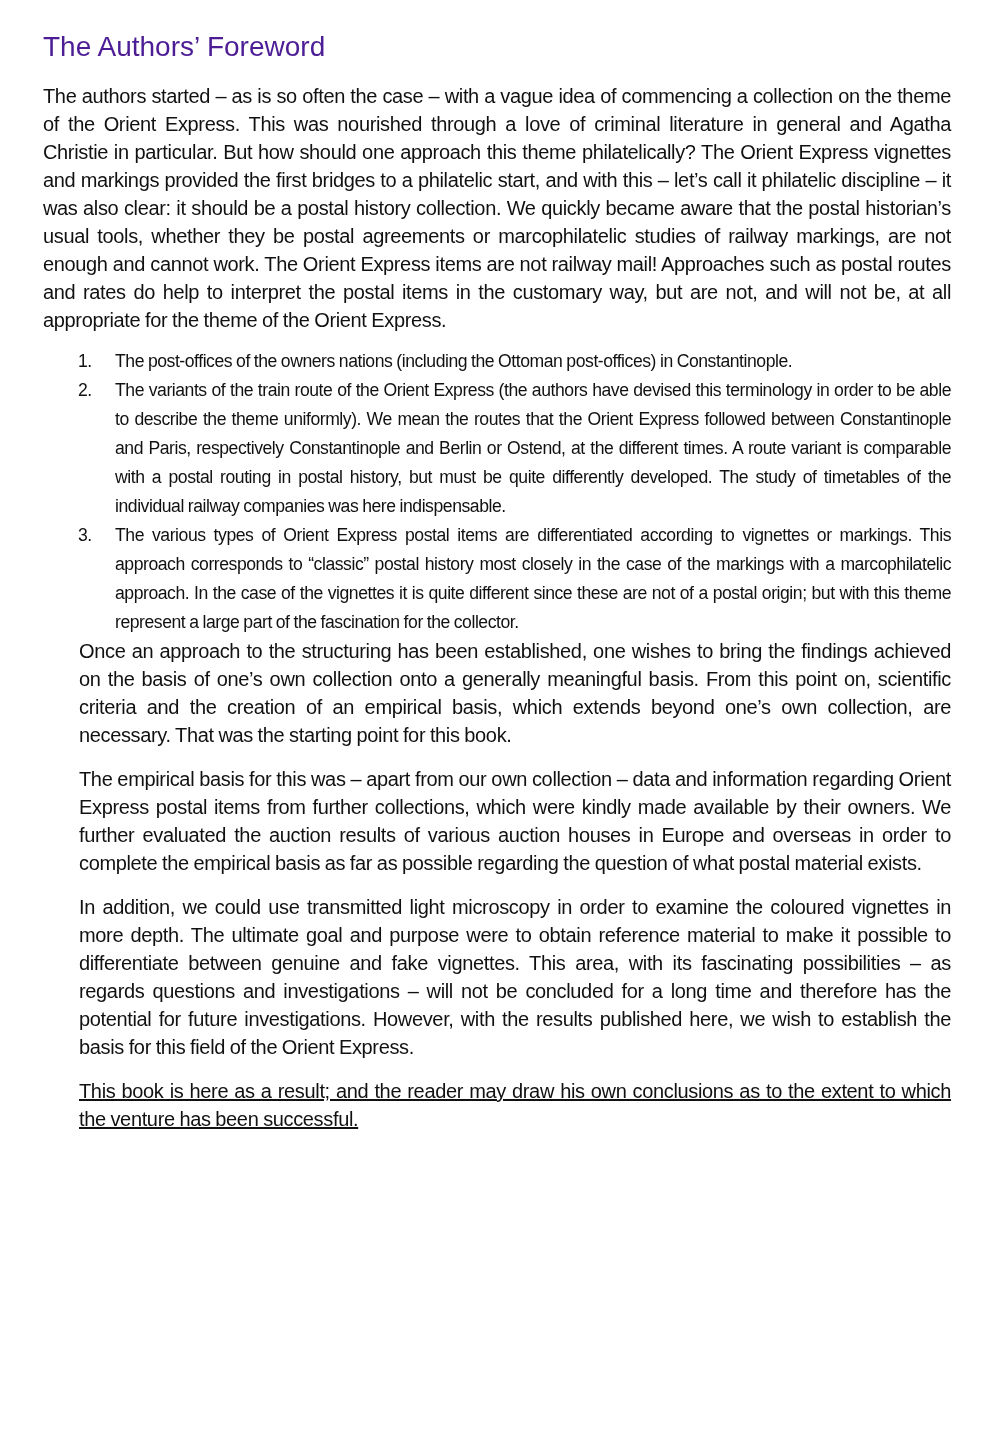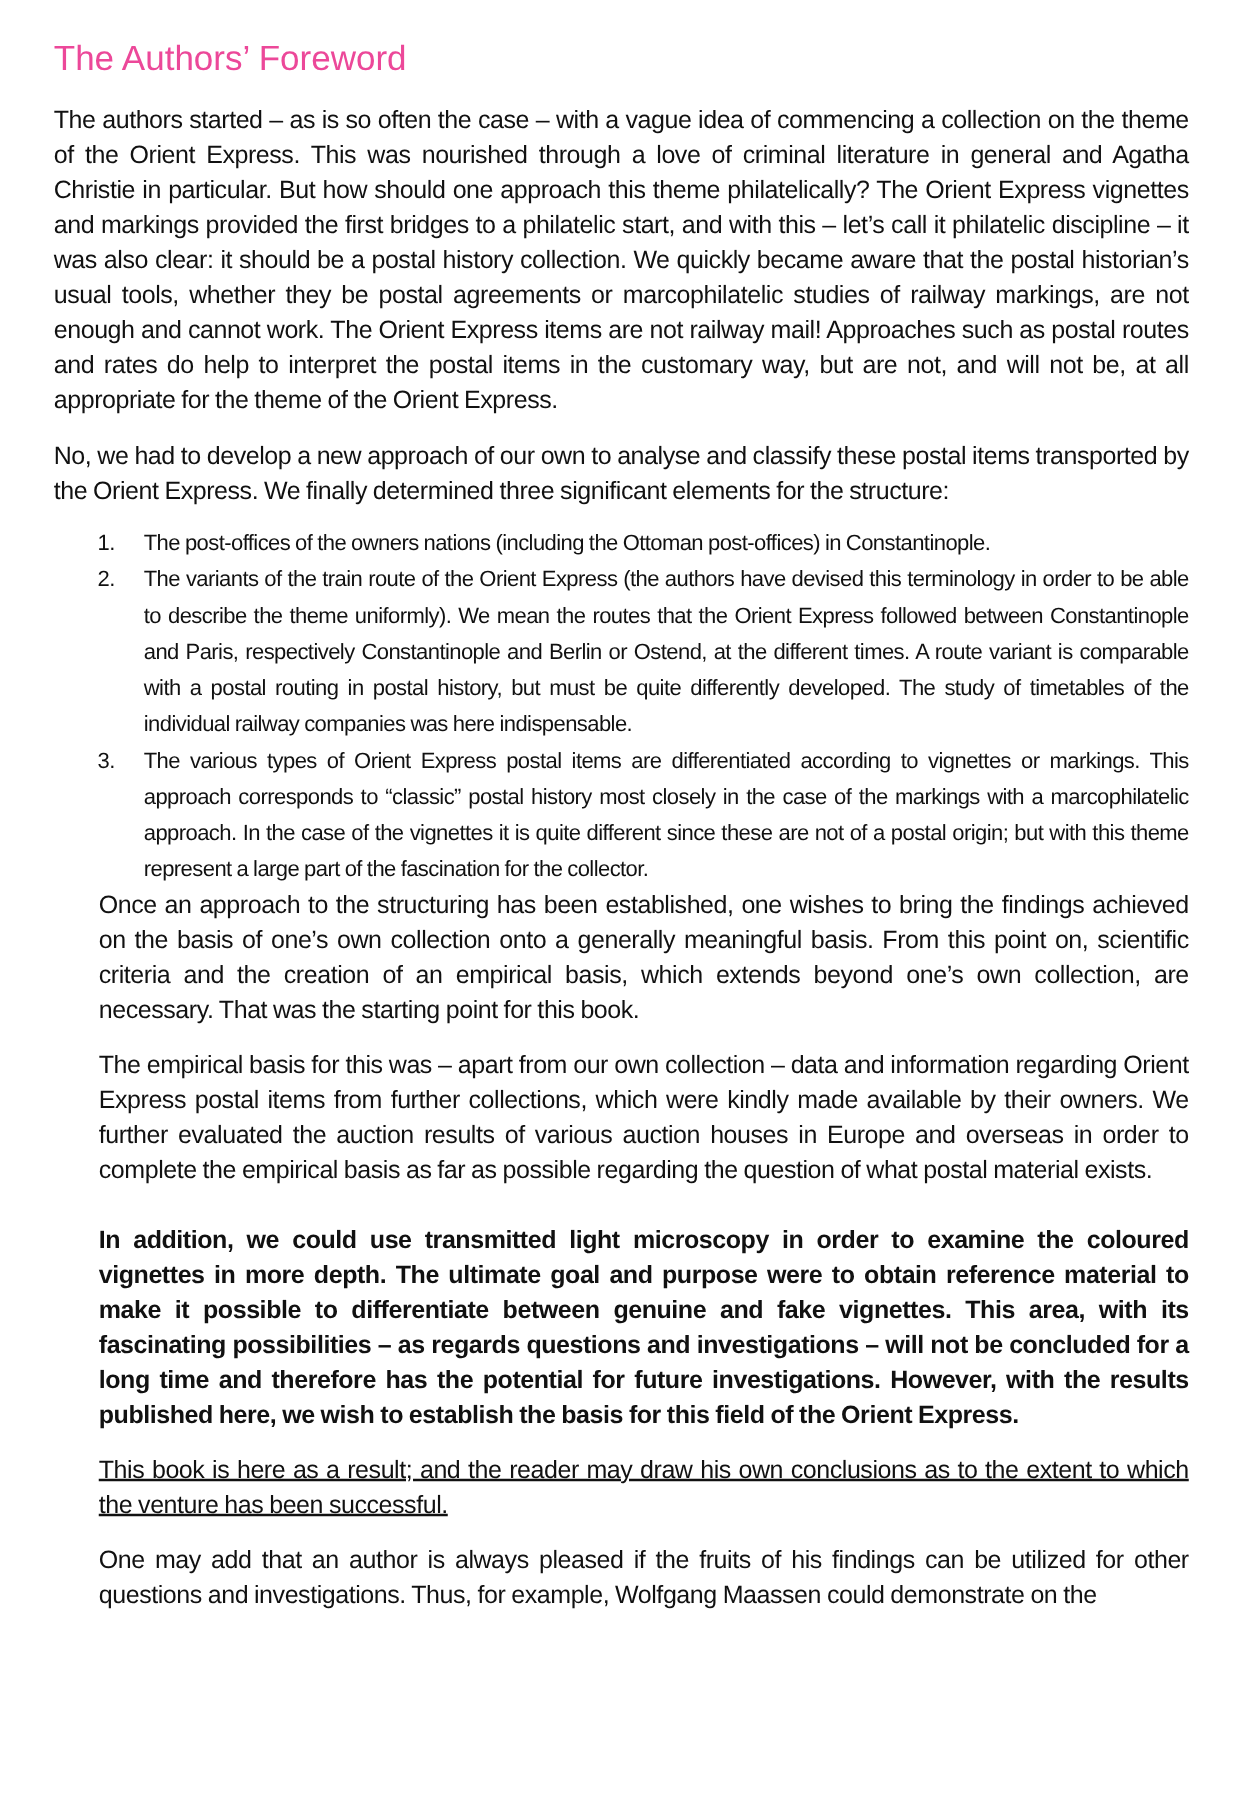--- a/index.html
+++ b/index.html
@@ -20,21 +20,21 @@
       left: 43px;
       top: 0;
       width: 908px;
     }
     h1 {
       margin: 30px 0 0 0;
       font-weight: normal;
       font-size: 28px;
       line-height: 34px;
       letter-spacing: 0px;
-      color: #ec4899;
+      color: #4c1d95;
     }
     p {
       margin: 0;
       font-size: 20px;
       line-height: 28px;
       text-align: justify;
       text-justify: inter-word;
       letter-spacing: -0.35px;
       word-spacing: -0.5px;
     }
@@ -57,33 +57,32 @@
     ol li .num {
       position: absolute;
       left: 35px;
       top: 0;
     }
     .indented {
       margin-left: 36px;
     }
     .p3 { }
     .p4 { margin-top: 16px; }
-    .p5 { margin-top: 28px; font-weight: bold; }
+    .p5 { margin-top: 16px; }
     .p6 { margin-top: 16px; text-decoration: underline; }
     .p7 { margin-top: 16px; }
   </style>
 </head>
 <body>
 
 <div class="page">
   <h1>The Authors’ Foreword</h1>
 
   <p class="p1">The authors started – as is so often the case – with a vague idea of commencing a collection on the theme of the Orient Express. This was nourished through a love of criminal literature in general and Agatha Christie in particular. But how should one approach this theme philatelically? The Orient Express vignettes and markings provided the first bridges to a philatelic start, and with this – let’s call it philatelic discipline – it was also clear: it should be a postal history collection. We quickly became aware that the postal historian’s usual tools, whether they be postal agreements or marcophilatelic studies of railway markings, are not enough and cannot work. The Orient Express items are not railway mail! Approaches such as postal routes and rates do help to interpret the postal items in the customary way, but are not, and will not be, at all appropriate for the theme of the Orient Express.</p>
 
-  <p class="p2">No, we had to develop a new approach of our own to analyse and classify these postal items transported by the Orient Express. We finally determined three significant elements for the structure:</p>
 
   <ol>
     <li>
       <span class="num">1.</span>
       <span>The post-offices of the owners nations (including the Ottoman post-offices) in Constantinople.</span>
     </li>
     <li>
       <span class="num">2.</span>
       <span>The variants of the train route of the Orient Express (the authors have devised this terminology in order to be able to describe the theme uniformly). We mean the routes that the Orient Express followed between Constantinople and Paris, respectively Constantinople and Berlin or Ostend, at the different times. A route variant is comparable with a postal routing in postal history, but must be quite differently developed. The study of timetables of the individual railway companies was here indispensable.</span>
     </li>
@@ -91,15 +90,14 @@
       <span class="num">3.</span>
       <span>The various types of Orient Express postal items are differentiated according to vignettes or markings. This approach corresponds to “classic” postal history most closely in the case of the markings with a marcophilatelic approach. In the case of the vignettes it is quite different since these are not of a postal origin; but with this theme represent a large part of the fascination for the collector.</span>
     </li>
   </ol>
 
   <div class="indented">
     <p class="p3">Once an approach to the structuring has been established, one wishes to bring the findings achieved on the basis of one’s own collection onto a generally meaningful basis. From this point on, scientific criteria and the creation of an empirical basis, which extends beyond one’s own collection, are necessary. That was the starting point for this book.</p>
     <p class="p4">The empirical basis for this was – apart from our own collection – data and information regarding Orient Express postal items from further collections, which were kindly made available by their owners. We further evaluated the auction results of various auction houses in Europe and overseas in order to complete the empirical basis as far as possible regarding the question of what postal material exists.</p>
     <p class="p5">In addition, we could use transmitted light microscopy in order to examine the coloured vignettes in more depth. The ultimate goal and purpose were to obtain reference material to make it possible to differentiate between genuine and fake vignettes. This area, with its fascinating possibilities – as regards questions and investigations – will not be concluded for a long time and therefore has the potential for future investigations. However, with the results published here, we wish to establish the basis for this field of the Orient Express.</p>
     <p class="p6">This book is here as a result; and the reader may draw his own conclusions as to the extent to which the venture has been successful.</p>
-    <p class="p7">One may add that an author is always pleased if the fruits of his findings can be utilized for other questions and investigations. Thus, for example, Wolfgang Maassen could demonstrate on the</p>
   </div>
 </div>
 
 </body></html>

